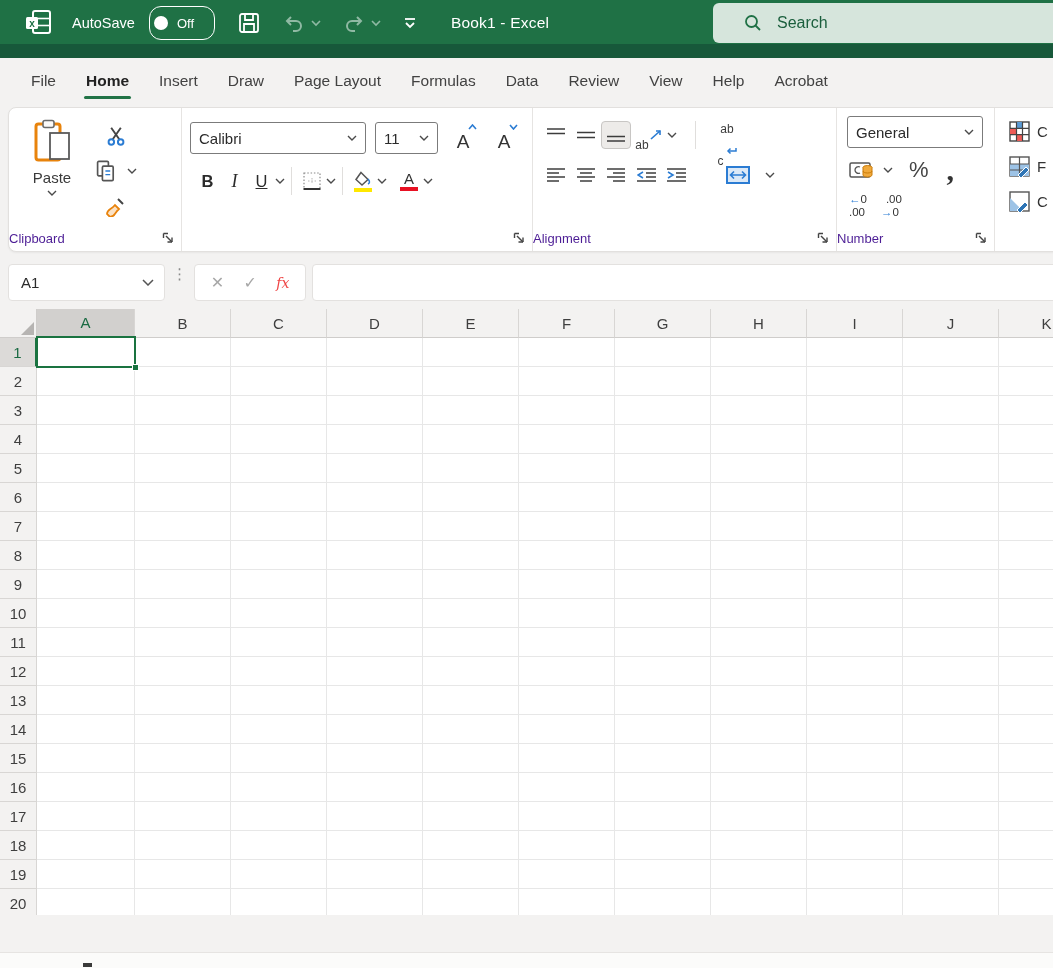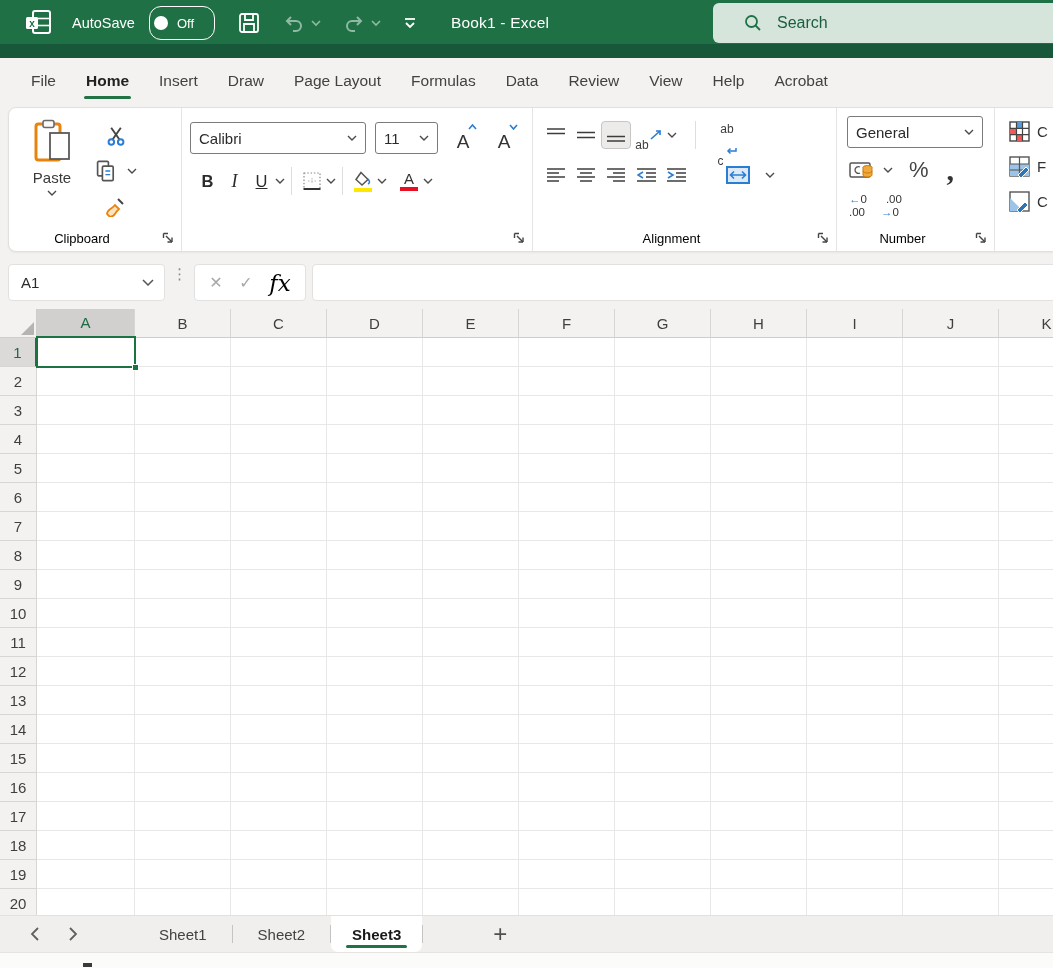--- a/index.html
+++ b/index.html
@@ -26,21 +26,21 @@
   
   .menubar { position:absolute; left:0; top:58px; width:100%; height:45px; background:#f3f2f1; display:flex; align-items:center; padding-left:16px; }
   .menu-tab { position:relative; height:100%; display:flex; align-items:center; padding:0 15px; font-size:15.5px; color:#424242; cursor:default; }
   .menu-tab.active { color:#222; font-weight:700; }
   .menu-tab.active::after { content:""; position:absolute; left:13px; right:13px; bottom:4px; height:3px; background:#217346; border-radius:2px; }
 
   
   .ribbon-strip { position:absolute; left:0; top:103px; width:100%; height:154px; background:#f3f2f1; }
   .ribbon-card { position:absolute; left:8px; right:-14px; top:4px; bottom:5px; background:#fff; border:1px solid #e2e0de; border-radius:8px; box-shadow:0 1px 2px rgba(0,0,0,.05); display:flex; overflow:hidden; }
   .rgroup { position:relative; border-right:1px solid #e6e4e2; height:100%; }
-  .rgroup-label { position:absolute; bottom:5px; left:0; right:26px; text-align:center; font-size:13px; color:#000000; }
+  .rgroup-label { position:absolute; bottom:5px; left:0; right:26px; font-size:13px; color:#4c1d95; }
   .launcher { position:absolute; right:7px; bottom:7px; width:12px; height:12px; }
   .icon-btn { display:flex; align-items:center; justify-content:center; }
   .chev svg, .chev { display:flex; align-items:center; }
   .vdiv { width:1px; height:28px; background:#e0dedc; margin:0 6px; align-self:center; }
 
   
   .g-clipboard { width:173px; display:flex; padding-top:6px; }
   .paste-col { width:86px; display:flex; flex-direction:column; align-items:center; padding-top:4px; }
   .paste-label { font-size:15px; color:#3a3a3a; margin-top:3px; }
   .paste-chev { margin-top:4px; }
@@ -86,21 +86,21 @@
   .g-styles { flex:1; border-right:none; padding:12px 0 0 14px; display:flex; flex-direction:column; gap:13px; overflow:hidden; }
   .style-row { display:flex; align-items:center; gap:7px; height:22px; }
   .style-letter { font-size:15px; color:#333; }
 
   
   .formulabar { position:absolute; left:0; top:257px; width:100%; height:52px; background:#f3f2f1; }
   .namebox { position:absolute; left:8px; top:7px; width:157px; height:37px; background:#fff; border:1px solid #e3e1df; border-radius:4px; display:flex; align-items:center; padding:0 10px 0 12px; font-size:15px; color:#2b2b2b; justify-content:space-between; }
   .fb-dots { position:absolute; left:172px; top:12px; color:#8a8a8a; font-size:15px; letter-spacing:0; line-height:9px; text-align:center; width:10px; }
   .fb-btns { position:absolute; left:194px; top:7px; width:112px; height:37px; background:#fff; border:1px solid #e3e1df; border-radius:4px; display:flex; align-items:center; justify-content:space-around; padding:0 6px; }
   .fb-x, .fb-check { color:#a7a7a7; font-size:16px; }
-  .fb-fx { font-family:"DejaVu Serif", serif; font-style:italic; font-size:23px; color:#000000; }
+  .fb-fx { font-family:"DejaVu Serif", serif; font-style:italic; font-size:14px; color:#ef4444; }
   .fb-input { position:absolute; left:312px; top:7px; right:-8px; height:37px; background:#fff; border:1px solid #e3e1df; border-radius:4px 0 0 4px; font-size:15px; padding:0 8px; outline:none; }
 
   
   .grid { position:absolute; left:0; top:309px; width:100%; height:606px; background:#fff; overflow:hidden; }
   .hdr-row { display:flex; height:29px; }
   .corner { width:37px; background:#f3f2f1; border-right:1px solid #cfcdcb; border-bottom:1px solid #cfcdcb; position:relative; flex:0 0 auto; }
   .corner .tri { position:absolute; right:2px; bottom:2px; width:0; height:0; border-left:13px solid transparent; border-bottom:13px solid #b6b4b2; }
   .col-h { flex:0 0 auto; display:flex; align-items:center; justify-content:center; font-size:15px; color:#3f3f3f; background:#f3f2f1; border-right:1px solid #d8d6d4; border-bottom:1px solid #cfcdcb; height:29px; }
   .col-h.sel { background:#d2d0ce; color:#1B6B43; border-bottom:2px solid #1a7340; }
   .g-row { display:flex; height:29px; }
@@ -868,41 +868,18 @@
           <div class="cell" style="width: 96px;"></div>
           <div class="cell" style="width: 96px;"></div>
           <div class="cell" style="width: 96px;"></div>
         </div>
       </div>
     <div class="sel-box">
       <span class="handle"></span>
     </div>
   </div>
 
-  <div class="sheetbar">
-    <div class="nav-arrows">
-      <span class="nav-arrow">
-        <svg width="9" height="14" viewBox="0 0 9 14" fill="none" stroke="#5f5f5f" stroke-width="1.8">
-            <path d="M8 1 L2 7 L8 13"></path>
-          </svg>
-      </span>
-      <span class="nav-arrow">
-        <svg width="9" height="14" viewBox="0 0 9 14" fill="none" stroke="#5f5f5f" stroke-width="1.8">
-            <path d="M1 1 L7 7 L1 13"></path>
-          </svg>
-      </span>
-    </div>
-    <div style="display:flex;align-items:stretch">
-        <div class="sheet-tab">Sheet1</div>
-        <span class="tab-sep"></span>
-        <div class="sheet-tab">Sheet2</div>
-        <span class="tab-sep"></span>
-        <div class="sheet-tab active">Sheet3</div>
-        <span class="tab-sep"></span>
-      </div>
-    <span class="add-sheet">+</span>
-  </div>
 
   <div class="statusbar">
     <span class="status-mark"></span>
   </div>
 
 </div>
 
 </body></html>

